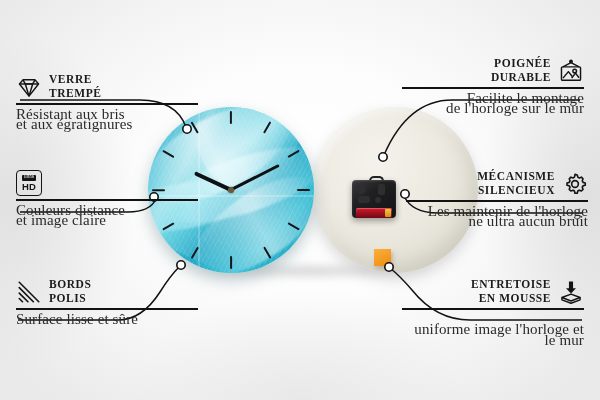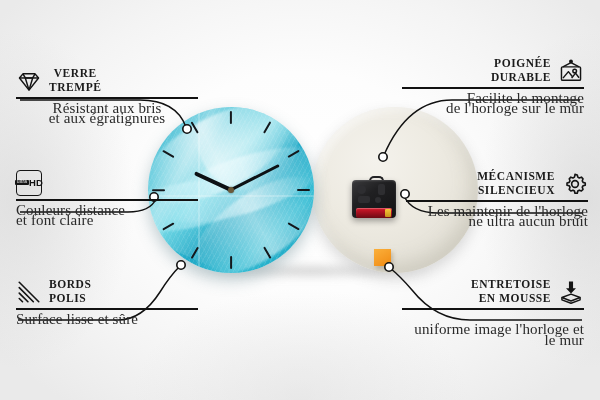--- a/index.html
+++ b/index.html
@@ -104,21 +104,21 @@
   .co-rule{height:1.6px;background:#121212;margin:3px 0 4px 0;}
   .co-desc{
     font-family:"Liberation Serif",serif;font-size:15px;line-height:10.6px;
     color:#2a2a2a;letter-spacing:.12px;
   }
   .co-icon{width:26px;height:26px;flex:0 0 26px;display:block;}
   .co-icon svg{display:block;width:26px;height:26px;}
 
   .hd-badge{
     width:24px;height:24px;flex:0 0 24px;border:1.6px solid #141414;border-radius:4px;
-    display:flex;flex-direction:row;align-items:center;justify-content:center;
+    display:flex;flex-direction:column;align-items:center;justify-content:center;
     font-family:"Liberation Sans",sans-serif;color:#141414;line-height:1;
   }
   .hd-ultra{font-size:4.6px;letter-spacing:.2px;background:#141414;color:#fff;
             padding:.5px 2px;border-radius:1px;margin-bottom:1px;}
   .hd-hd{font-size:9.5px;font-weight:bold;letter-spacing:.2px;}
 </style>
 </head>
 <body>
 
 <div id="stage">
@@ -193,21 +193,21 @@
     <g fill="#ffffff" stroke="#111111" stroke-width="1.6">
       <circle cx="187" cy="129" r="4.2"></circle>
       <circle cx="154" cy="197" r="4.2"></circle>
       <circle cx="181" cy="265" r="4.2"></circle>
       <circle cx="383" cy="157" r="4.2"></circle>
       <circle cx="405" cy="194" r="4.2"></circle>
       <circle cx="389" cy="267" r="4.2"></circle>
     </g>
   </svg>
 
-  <div class="callout left" style="left:16px;top:67px;text-align:center;">
+  <div class="callout left" style="left:16px;top:73px;">
     <div class="co-head">
       <span class="co-icon">
         <svg viewBox="0 0 24 24" fill="none" stroke="#141414" stroke-width="1.35" stroke-linejoin="round">
           <path d="M3.2 9.2 L6.4 5.4 H17.6 L20.8 9.2 L12 20.4 Z"></path>
           <path d="M3.2 9.2 H20.8"></path>
             <path d="M6.4 5.4 L8.6 9.2 L12 20.4"></path>
           <path d="M17.6 5.4 L15.4 9.2 L12 20.4"></path>
             <path d="M8.6 9.2 H15.4"></path>
         </svg>
       </span>
@@ -218,21 +218,21 @@
   </div>
 
   <div class="callout left" style="left:16px;top:170px;">
     <div class="co-head">
       <span class="hd-badge">
         <span class="hd-ultra">ultra</span>
         <span class="hd-hd">HD</span>
       </span>
     </div>
     <div class="co-rule"></div>
-    <div class="co-desc"><span>Couleurs distance</span><br><span>et font claire</span></div>
+    <div class="co-desc"><span>Couleurs distance</span><br><span>et image claire</span></div>
   </div>
 
   <div class="callout left" style="left:16px;top:278px;">
     <div class="co-head">
       <span class="co-icon">
         <svg viewBox="0 0 24 24" fill="none" stroke="#141414" stroke-width="1.5" stroke-linecap="round">
           <path d="M3 3 L21 21"></path>
             <path d="M3 8 L16 21"></path>
             <path d="M3 13 L11 21"></path>
             <path d="M3 18 L6 21"></path>

